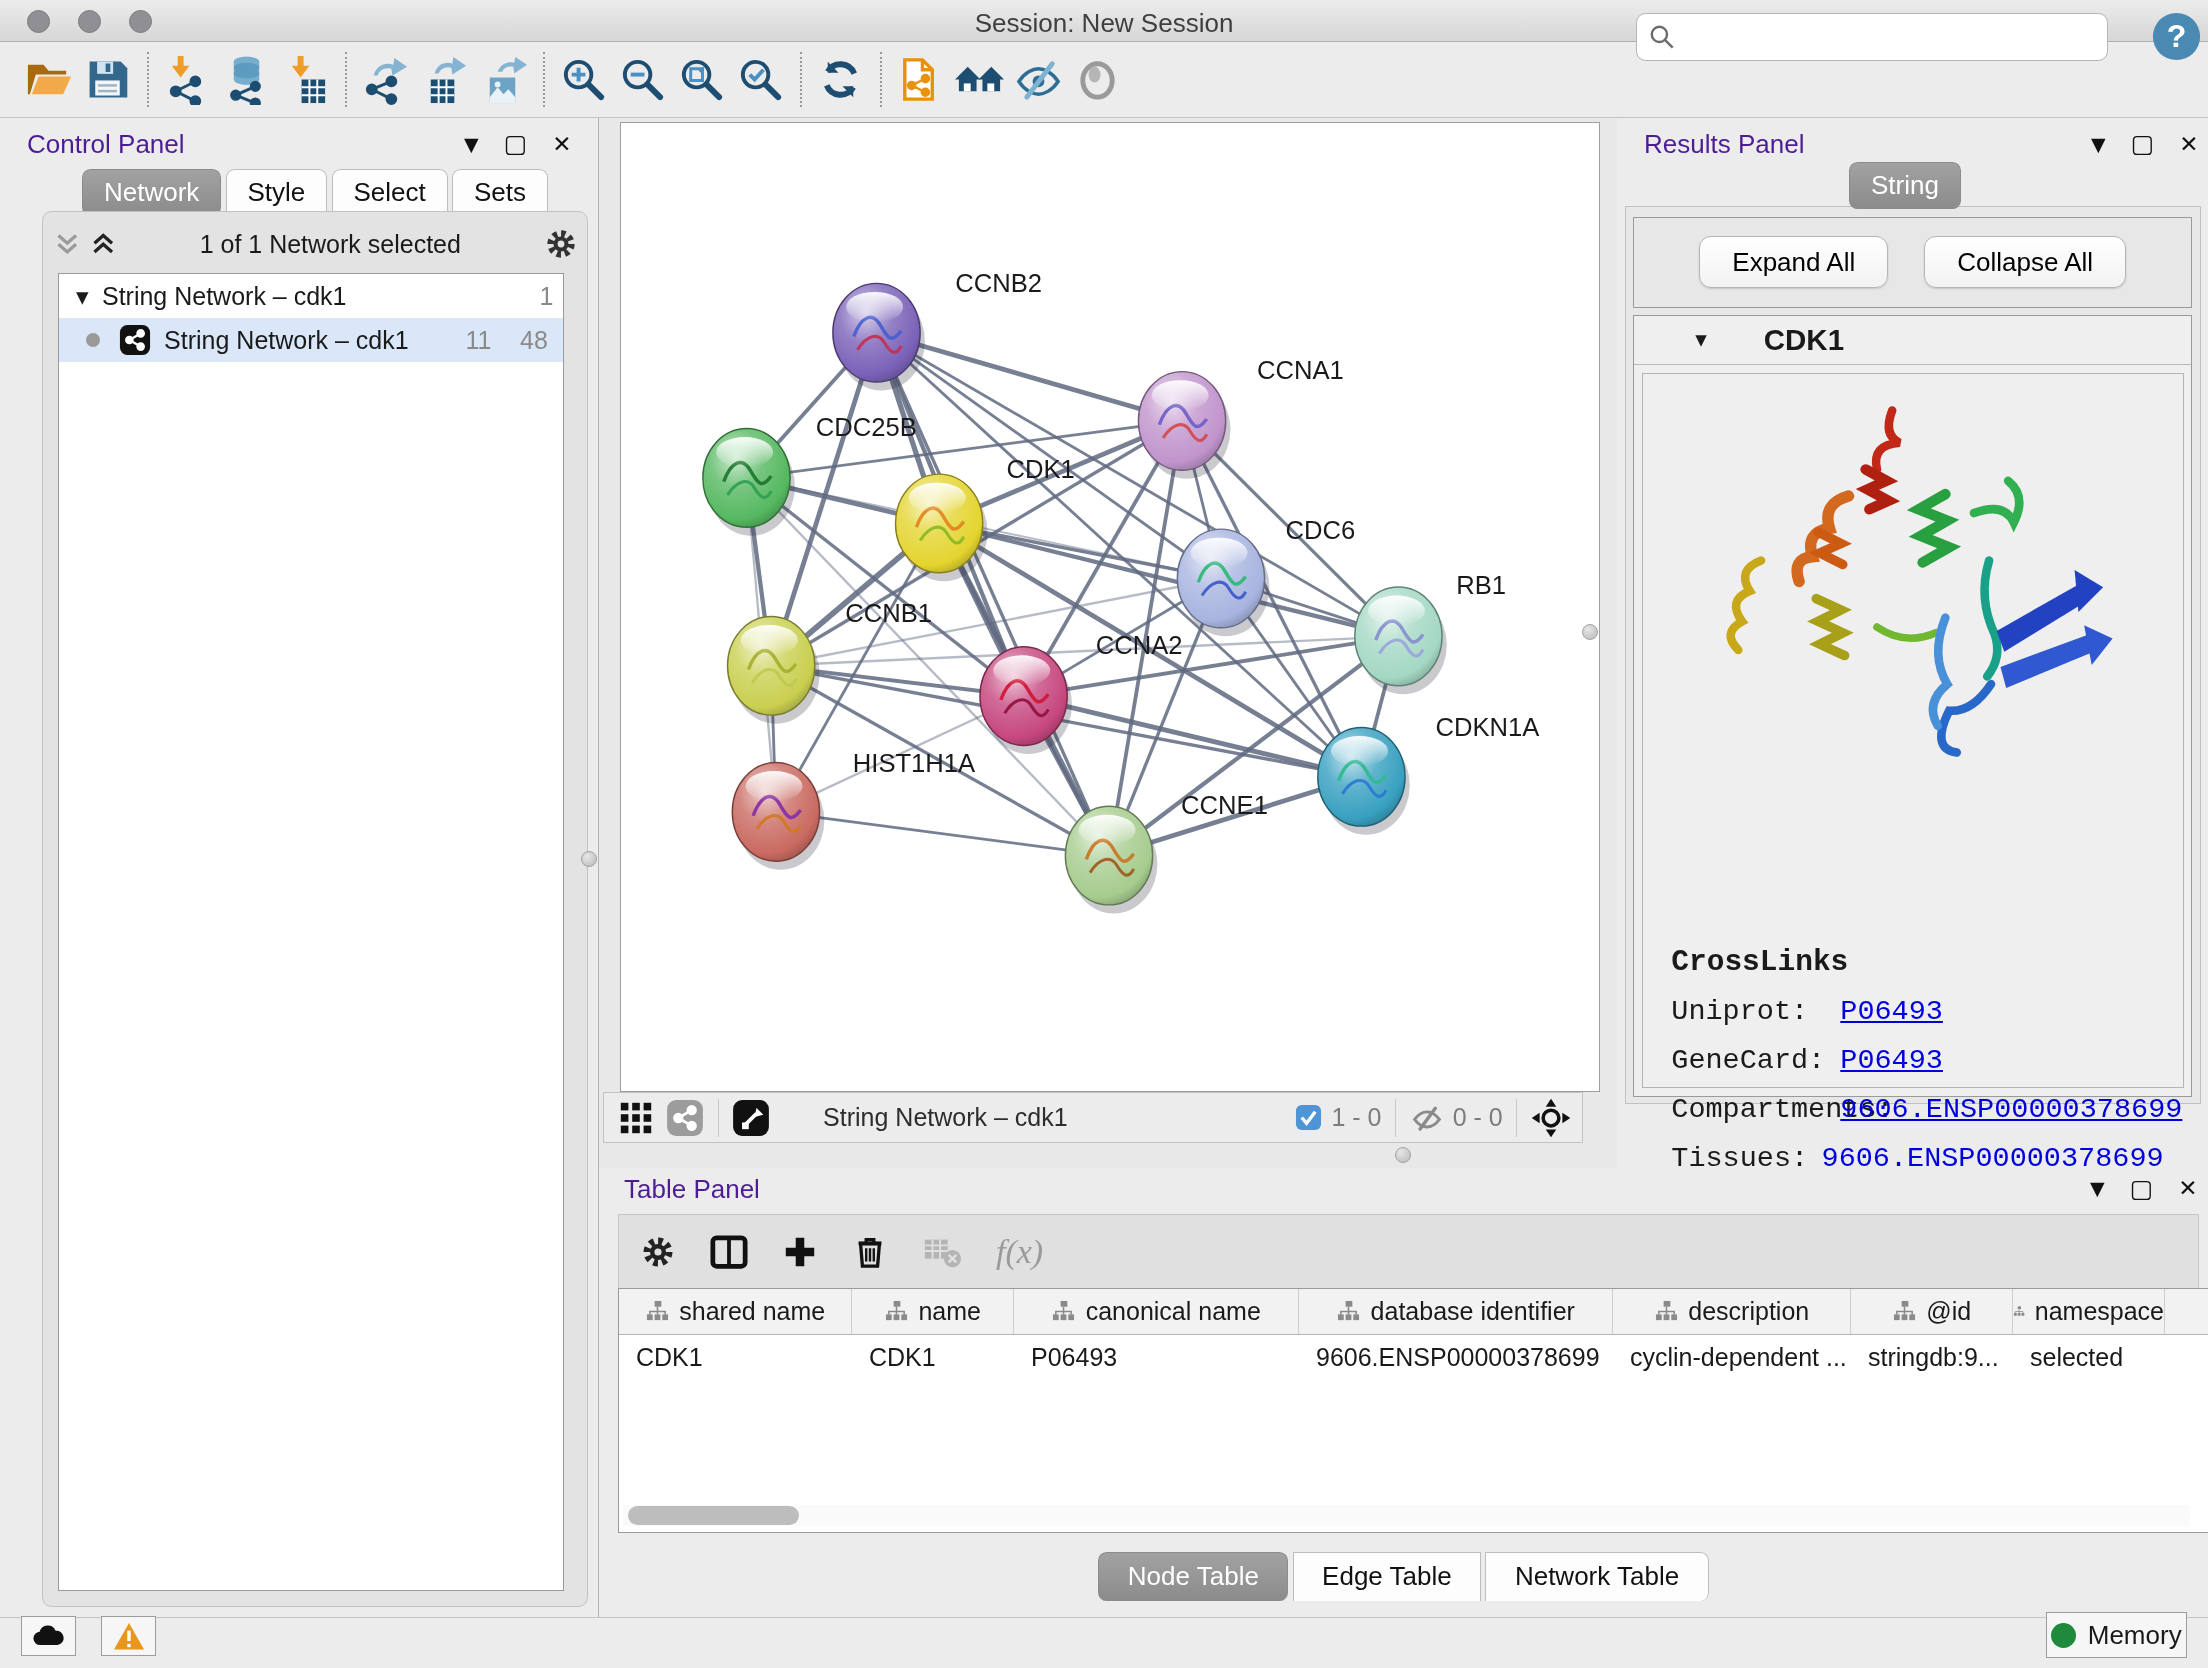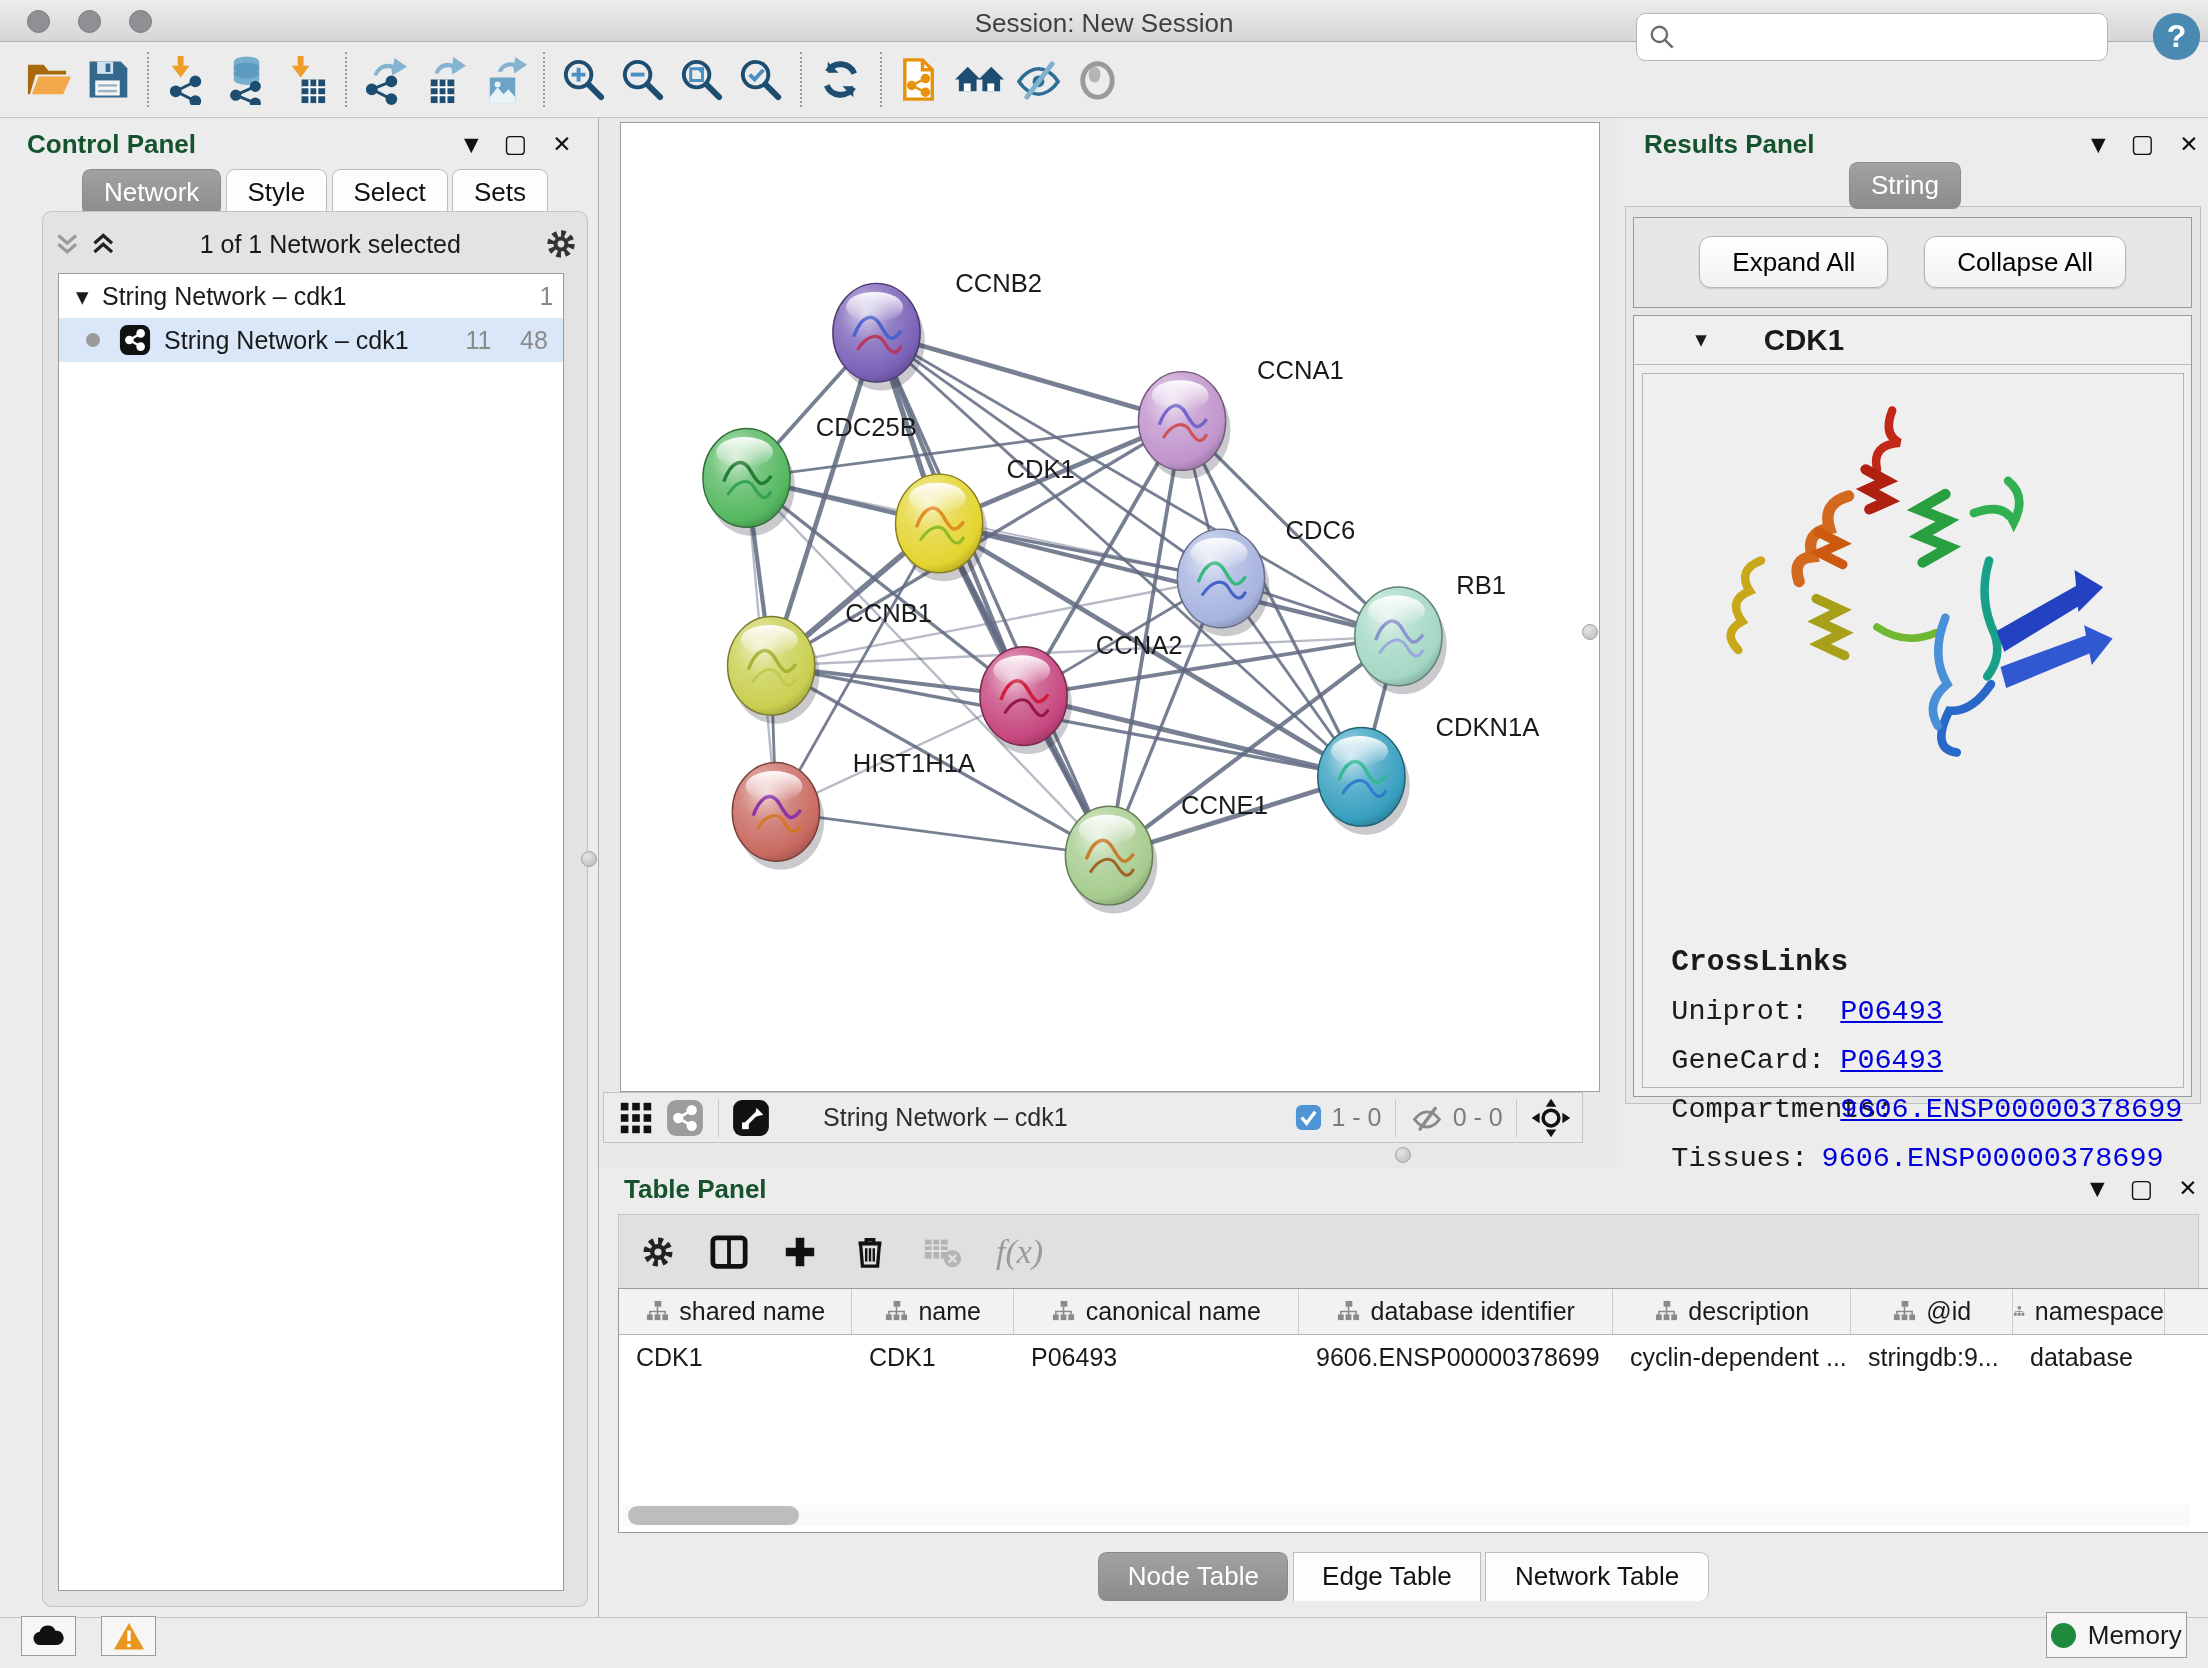--- a/index.html
+++ b/index.html
@@ -19,21 +19,21 @@
   .toolbar { position:absolute; left:0; top:42px; width:2208px; height:76px;
     background:#ececec; border-bottom:1px solid #c4c4c4; display:flex; align-items:center; }
   .tbtn { width:59px; height:61px; display:flex; align-items:center; justify-content:center; flex:0 0 auto; }
   .tsep { width:0; height:55px; border-left:2.9px dotted #9a9a9a; margin:0 9.5px; flex:0 0 auto; }
   .searchbox { position:absolute; left:1636px; top:13.3px; width:472px; height:48px;
     background:#fff; border:1.9px solid #b4b4b4; border-radius:9.5px; display:flex; align-items:center; padding-left:11.4px; }
   .searchbox input { border:none; outline:none; font-size:25px; width:399px; background:transparent; }
   .helpbtn { position:absolute; left:2151px; top:11.4px; width:51px; height:51px; }
 
   
-  .phead { font-size:26px; color:#14532d;font-weight:bold; }
+  .phead { font-size:26px; color:#4c1d95; }
   .wicons { position:absolute; display:flex; gap:25px; align-items:center;
     font-family:"DejaVu Sans",sans-serif; font-size:23px; color:#111; }
   .wicons .sq { font-size:25px; }
   .tab { display:inline-block; background:#fdfdfd; border:1px solid #bdbdbd; border-bottom:none;
     border-radius:8.6px 8.6px 0 0; font-size:26px; padding:6.7px 21px 8.6px; color:#111; text-align:center; }
   .tab.sel { background:linear-gradient(#a2a2a2,#8b8b8b); color:#fff; border-radius:8.6px; border-color:#8b8b8b; }
 
   
   .control-panel { position:absolute; left:0; top:118px; width:599px; height:1499px;
     background:#ececec; border-right:1.9px solid #b2b2b2; }
@@ -838,21 +838,21 @@
           <span>namespace</span>
         </div>
       </div>
     <div class="trow" id="trow0">
         <div class="td" style="width: 233px;">CDK1</div>
         <div class="td" style="width: 162px;">CDK1</div>
         <div class="td" style="width: 285px;">P06493</div>
         <div class="td" style="width: 314px;">9606.ENSP00000378699</div>
         <div class="td" style="width: 238px;">cyclin-dependent ...</div>
         <div class="td" style="width: 162px;">stringdb:9...</div>
-        <div class="td" style="width: 152px;">database</div>
+        <div class="td" style="width: 152px;">selected</div>
       </div>
     <div class="hscroll">
         <span class="hthumb"></span>
       </div>
   </div>
   <div class="tp-tabs">
     <span class="tab sel" style="padding:7.6px 28.5px 9.5px">Node Table</span>
     <span class="tab" style="border-radius:0;padding:7.6px 28.5px 9.5px">Edge Table</span>
     <span class="tab" style="border-radius:0 8.6px 8.6px 0;padding:7.6px 28.5px 9.5px">Network Table</span>
   </div>

